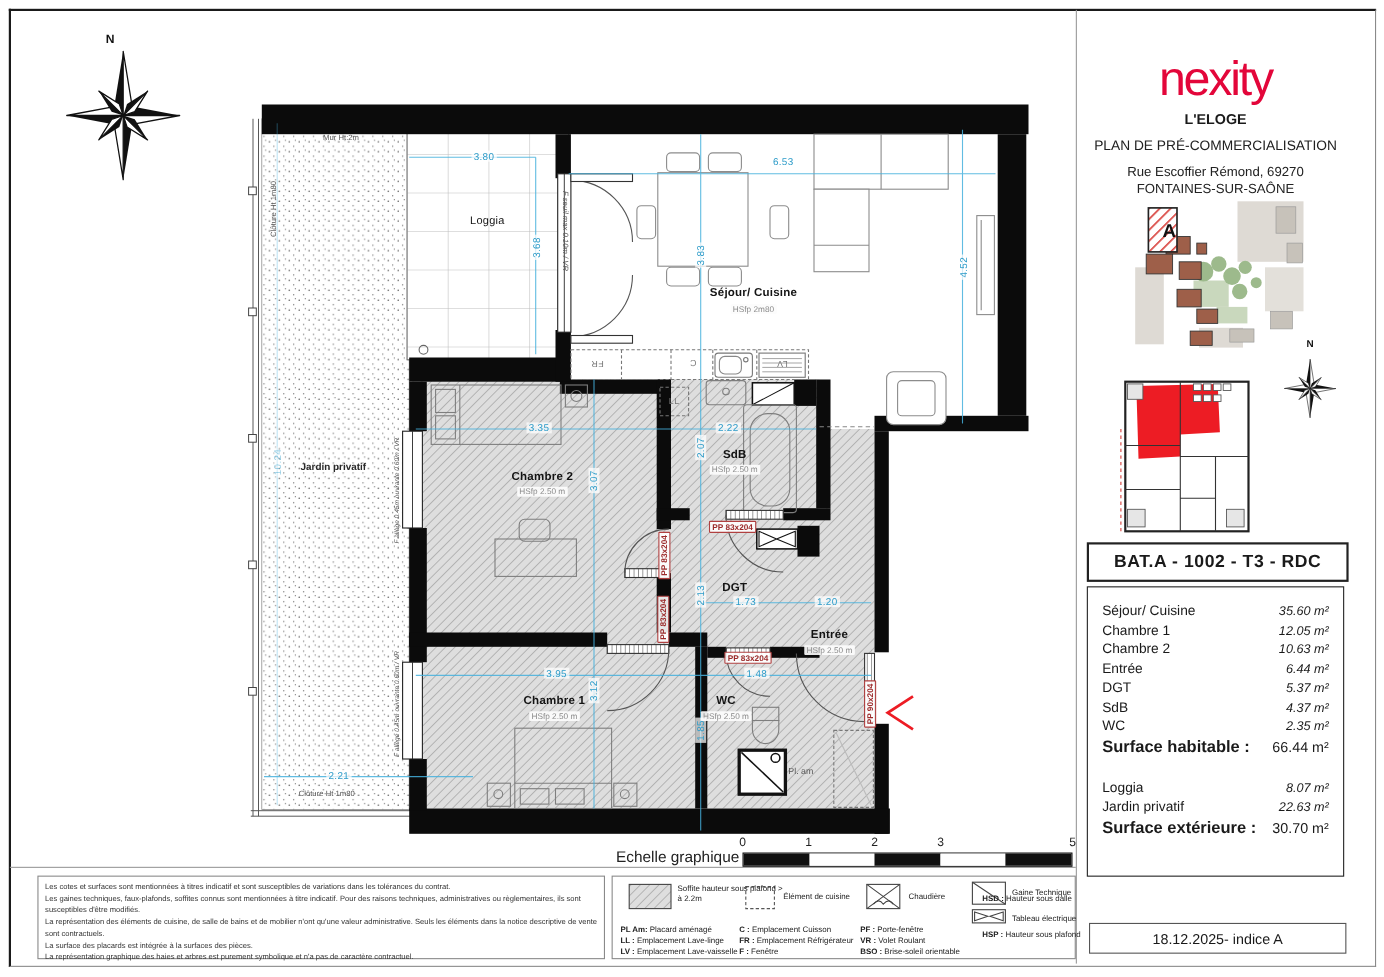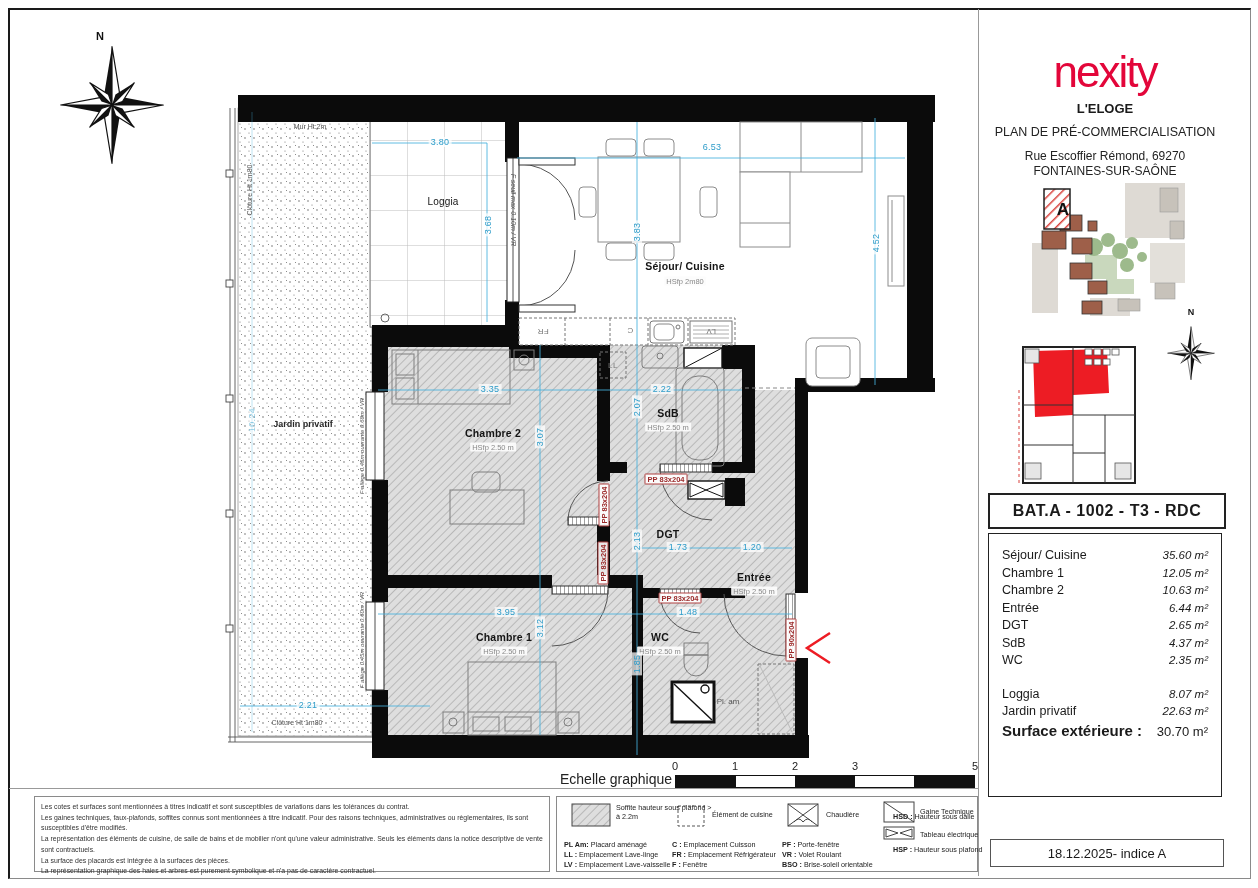--- a/index.html
+++ b/index.html
@@ -398,29 +398,33 @@
     <div class="srow">
         <span>Chambre 2</span>
         <span class="sval">10.63 m²</span>
       </div>
     <div class="srow">
         <span>Entrée</span>
         <span class="sval">6.44 m²</span>
       </div>
     <div class="srow">
         <span>DGT</span>
-        <span class="sval">2.65 m²</span>
+        <span class="sval">5.37 m²</span>
       </div>
     <div class="srow">
         <span>SdB</span>
         <span class="sval">4.37 m²</span>
       </div>
     <div class="srow">
         <span>WC</span>
         <span class="sval">2.35 m²</span>
+      </div>
+    <div class="srow tot">
+        <span>Surface habitable :</span>
+        <span class="sval">66.44 m²</span>
       </div>
     <div class="spacer"></div>
     <div class="srow">
         <span>Loggia</span>
         <span class="sval">8.07 m²</span>
       </div>
     <div class="srow">
         <span>Jardin privatif</span>
         <span class="sval">22.63 m²</span>
       </div>

